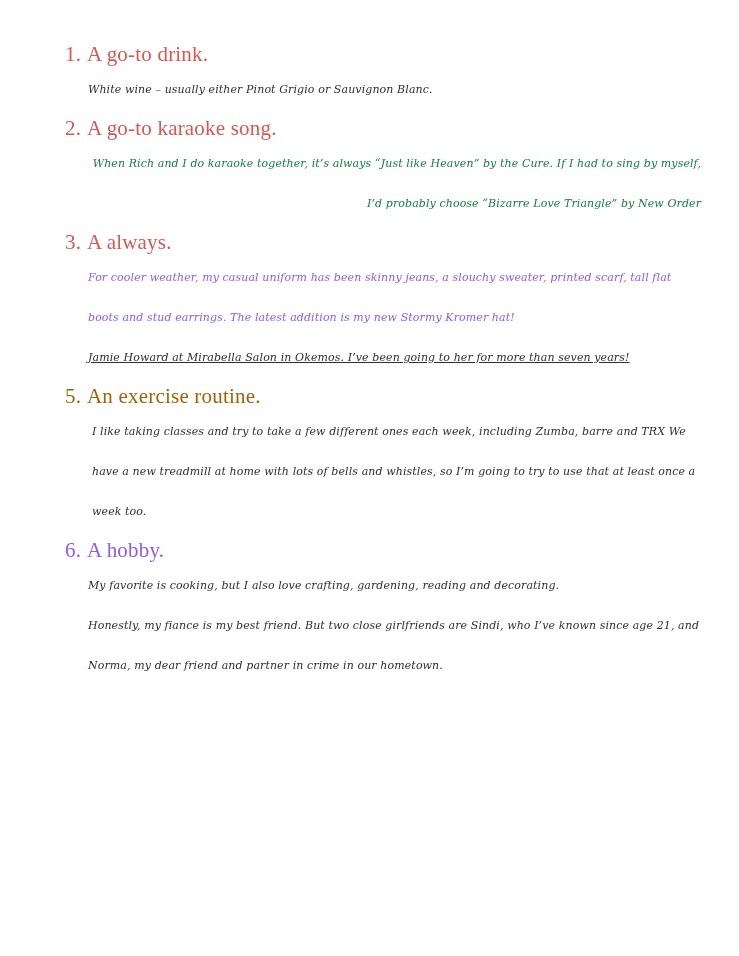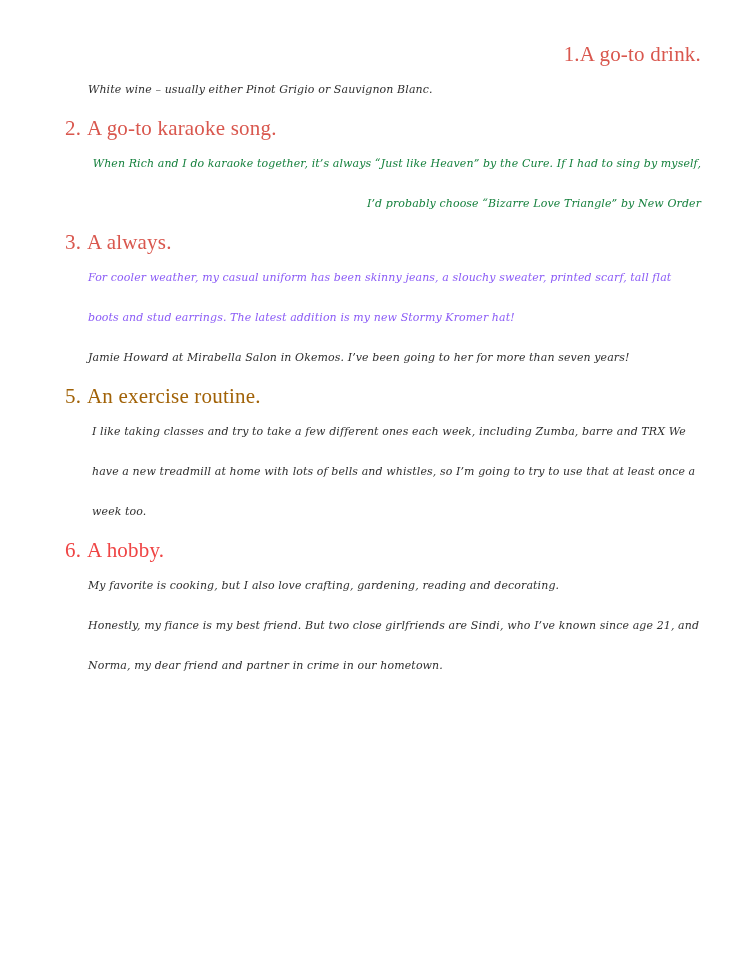--- a/index.html
+++ b/index.html
@@ -46,53 +46,53 @@
     max-width: 618px;
     letter-spacing: 0.1px;
   }
 </style>
 </head>
 <body style="background: rgb(255, 255, 255);">
 
 <div class="page">
   <div>
   <div class="item">
-    <div class="item-heading" style="color: rgb(217, 87, 78); text-align: right;">
+    <div class="item-heading" style="color: rgb(217, 87, 78);">
       <span class="item-number">1. </span><span class="item-title">A go-to drink.</span>
     </div>
     <div class="item-body" style="color: rgb(46, 46, 46);">White wine – usually either Pinot Grigio or Sauvignon Blanc.</div>
   </div>
 
   <div class="item">
     <div class="item-heading" style="color: rgb(217, 87, 78);">
       <span class="item-number">2. </span><span class="item-title">A go-to karaoke song.</span>
     </div>
     <div class="item-body" style="color: #15803d; text-align: right;">When Rich and I do karaoke together, it’s always “Just like Heaven” by the Cure.  If I had to sing by myself, I’d probably choose “Bizarre Love Triangle” by New Order</div>
   </div>
 
   <div class="item">
     <div class="item-heading" style="color: rgb(217, 87, 78);">
       <span class="item-number">3. </span><span class="item-title">A always.</span>
     </div>
     <div class="item-body" style="color: #8b5cf6;">For cooler weather, my casual uniform has been skinny jeans, a slouchy sweater, printed scarf, tall flat boots and stud earrings.  The latest addition is my new Stormy Kromer hat!</div>
   </div>
 
   <div class="item">
-    <div class="item-body" style="color: rgb(46, 46, 46);">Jamie Howard at Mirabella Salon in Okemos.  I’ve been going to her for more than seven years!</div>
+    <div class="item-body" style="color: rgb(46, 46, 46); text-decoration: underline;">Jamie Howard at Mirabella Salon in Okemos.  I’ve been going to her for more than seven years!</div>
   </div>
 
   <div class="item">
     <div class="item-heading" style="color: #a16207;">
       <span class="item-number">5. </span><span class="item-title">An exercise routine.</span>
     </div>
     <div class="item-body" style="color: rgb(46, 46, 46); margin-left: 27px;">I like taking classes and try to take a few different ones each week, including Zumba, barre and TRX  We have a new treadmill at home with lots of bells and whistles, so I’m going to try to use that at least once a week too.</div>
   </div>
 
   <div class="item">
-    <div class="item-heading" style="color: #ef4444;">
+    <div class="item-heading" style="color: #8b5cf6;">
       <span class="item-number">6. </span><span class="item-title">A hobby.</span>
     </div>
     <div class="item-body" style="color: rgb(46, 46, 46);">My favorite is cooking, but I also love crafting, gardening, reading and decorating.</div>
   </div>
 
   <div class="item">
     <div class="item-body" style="color: rgb(46, 46, 46);">Honestly, my fiance is my best friend.  But two close girlfriends are Sindi, who I’ve known since age 21, and Norma, my dear friend and partner in crime in our hometown.</div>
   </div>
 
 </div>

